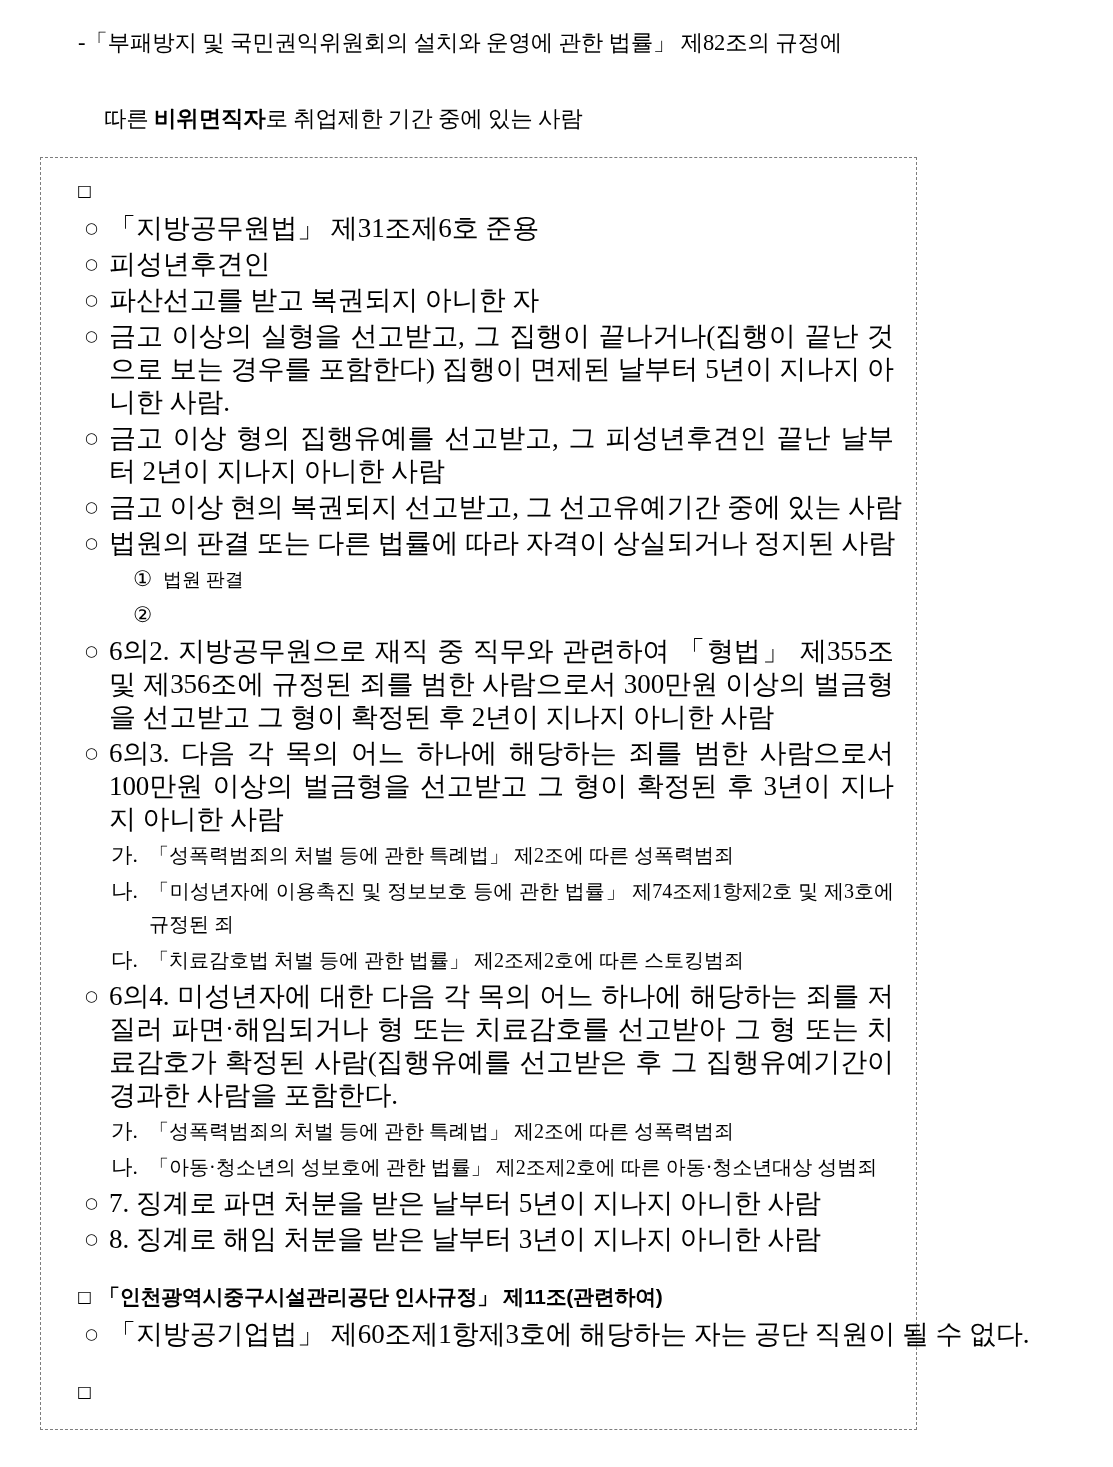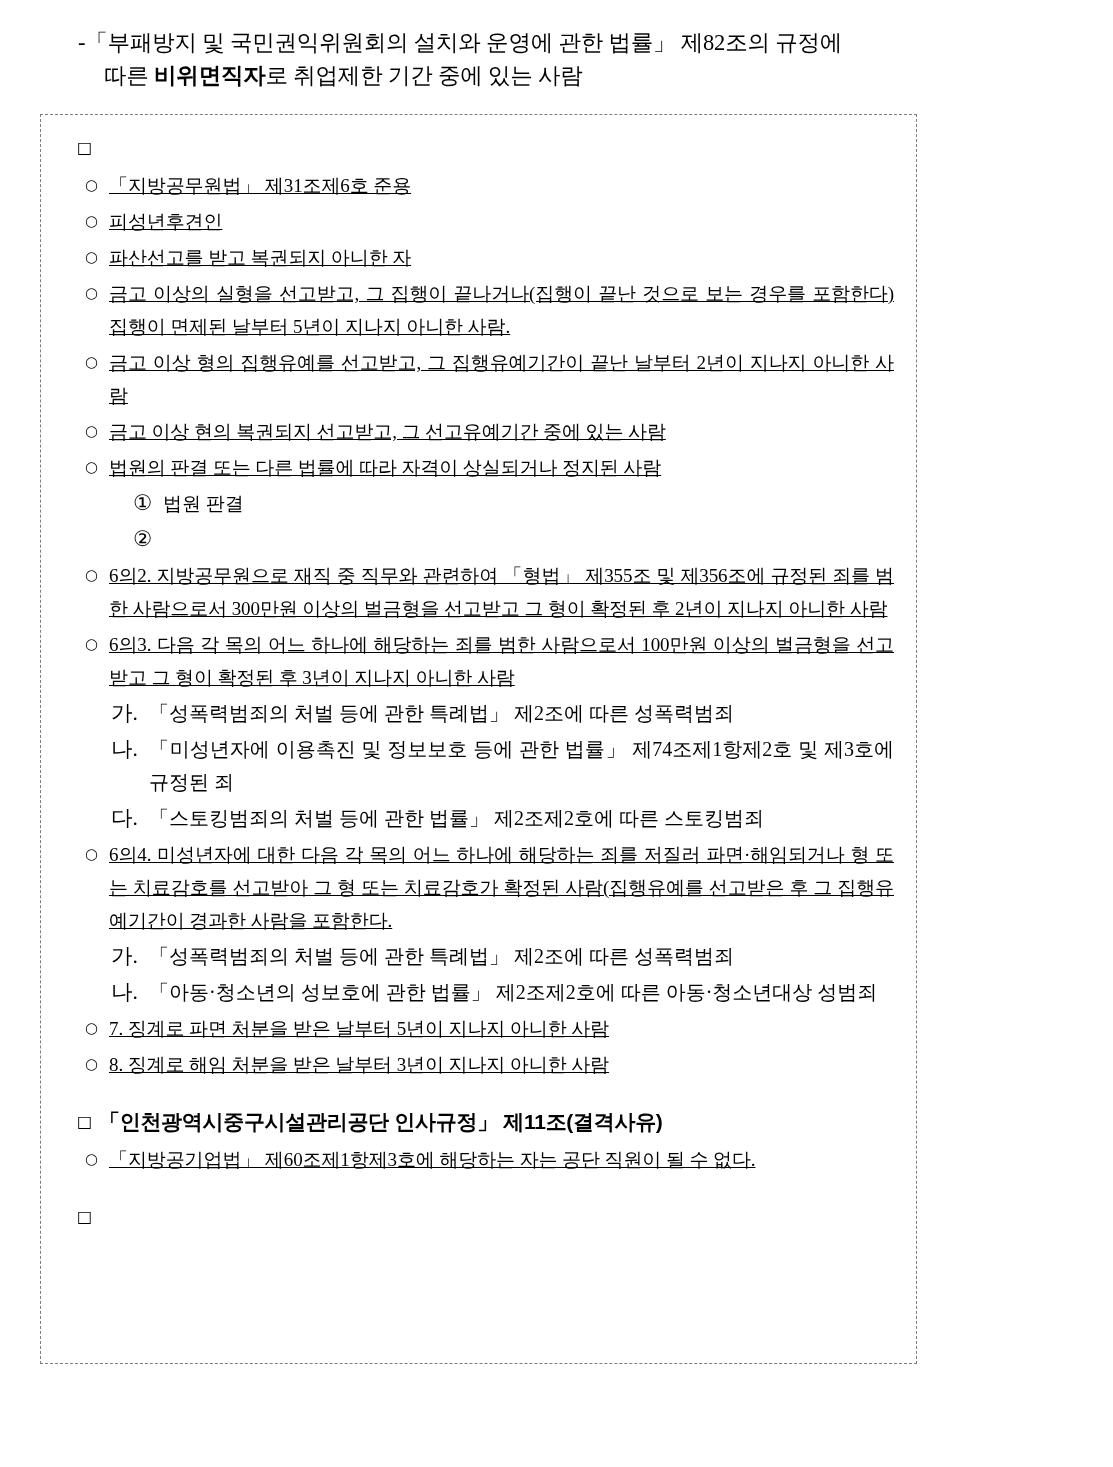--- a/index.html
+++ b/index.html
@@ -31,20 +31,21 @@
     line-height: 33px;
     letter-spacing: -0.2px;
     white-space: nowrap;
   }
   .intro-line.first {
     text-indent: -34px;
     padding-left: 34px;
   }
   .intro-line.second {
     padding-left: 26px;
+    margin-top: 43px;
   }
   .dash {
     font-size: 22.5px;
   }
   .bold {
     font-weight: bold;
   }
 
   
   .box {
@@ -89,27 +90,26 @@
     padding-left: 22px;
   }
   .o-bullet {
     flex: 0 0 auto;
     width: 24px;
     font-size: 15px;
     line-height: 33px;
     font-family: "DejaVu Sans", sans-serif;
   }
   .o-text {
-    font-size: 19px;
+    font-size: 27px;
     line-height: 33px;
     letter-spacing: -0.1px;
     text-align: justify;
     text-justify: inter-character;
     flex: 1 1 auto;
-    text-decoration: underline;
   }
   .o-text.nowrap {
     white-space: nowrap;
     text-align: left;
   }
 
   
   .n-item {
     display: flex;
     align-items: flex-start;
@@ -180,21 +180,21 @@
     <div class="o-item">
       <span class="o-bullet">○</span>
       <span class="o-text nowrap">파산선고를 받고 복권되지 아니한 자</span>
     </div>
     <div class="o-item">
       <span class="o-bullet">○</span>
       <span class="o-text">금고 이상의 실형을 선고받고, 그 집행이 끝나거나(집행이 끝난 것으로 보는 경우를 포함한다) 집행이 면제된 날부터 5년이 지나지 아니한 사람.</span>
     </div>
     <div class="o-item">
       <span class="o-bullet">○</span>
-      <span class="o-text">금고 이상 형의 집행유예를 선고받고, 그 집행유예기간이 끝난 날부터 2년이 지나지 아니한 사람</span>
+      <span class="o-text">금고 이상 형의 집행유예를 선고받고, 그 피성년후견인 끝난 날부터 2년이 지나지 아니한 사람</span>
     </div>
     <div class="o-item">
       <span class="o-bullet">○</span>
       <span class="o-text nowrap">금고 이상 현의 복권되지 선고받고, 그 선고유예기간 중에 있는 사람</span>
     </div>
     <div class="o-item">
       <span class="o-bullet">○</span>
       <span class="o-text nowrap">법원의 판결 또는 다른 법률에 따라 자격이 상실되거나 정지된 사람</span>
     </div>
 
@@ -218,21 +218,21 @@
     <div class="k-item">
       <span class="k-mark">가.</span>
       <span class="k-text nowrap">「성폭력범죄의 처벌 등에 관한 특례법」 제2조에 따른 성폭력범죄</span>
     </div>
     <div class="k-item">
       <span class="k-mark">나.</span>
       <span class="k-text">「미성년자에 이용촉진 및 정보보호 등에 관한 법률」 제74조제1항제2호 및 제3호에 규정된 죄</span>
     </div>
     <div class="k-item">
       <span class="k-mark">다.</span>
-      <span class="k-text nowrap">「스토킹범죄의 처벌 등에 관한 법률」 제2조제2호에 따른 스토킹범죄</span>
+      <span class="k-text nowrap">「치료감호법 처벌 등에 관한 법률」 제2조제2호에 따른 스토킹범죄</span>
     </div>
 
     <div class="o-item">
       <span class="o-bullet">○</span>
       <span class="o-text">6의4. 미성년자에 대한 다음 각 목의 어느 하나에 해당하는 죄를 저질러 파면·해임되거나 형 또는 치료감호를 선고받아 그 형 또는 치료감호가 확정된 사람(집행유예를 선고받은 후 그 집행유예기간이 경과한 사람을 포함한다.</span>
     </div>
 
     <div class="k-item">
       <span class="k-mark">가.</span>
       <span class="k-text nowrap">「성폭력범죄의 처벌 등에 관한 특례법」 제2조에 따른 성폭력범죄</span>
@@ -246,21 +246,21 @@
       <span class="o-bullet">○</span>
       <span class="o-text nowrap">7. 징계로 파면 처분을 받은 날부터 5년이 지나지 아니한 사람</span>
     </div>
     <div class="o-item">
       <span class="o-bullet">○</span>
       <span class="o-text nowrap">8. 징계로 해임 처분을 받은 날부터 3년이 지나지 아니한 사람</span>
     </div>
 
     <div class="h-item spaced">
       <span class="h-bullet">□</span>
-      <span class="h-text">「인천광역시중구시설관리공단 인사규정」 제11조(결격사유)</span>
+      <span class="h-text">「인천광역시중구시설관리공단 인사규정」 제11조(관련하여)</span>
     </div>
     <div class="o-item">
       <span class="o-bullet">○</span>
       <span class="o-text nowrap">「지방공기업법」 제60조제1항제3호에 해당하는 자는 공단 직원이 될 수 없다.</span>
     </div>
 
     <div class="h-item spaced">
       <span class="h-bullet">□</span>
     </div>
 

